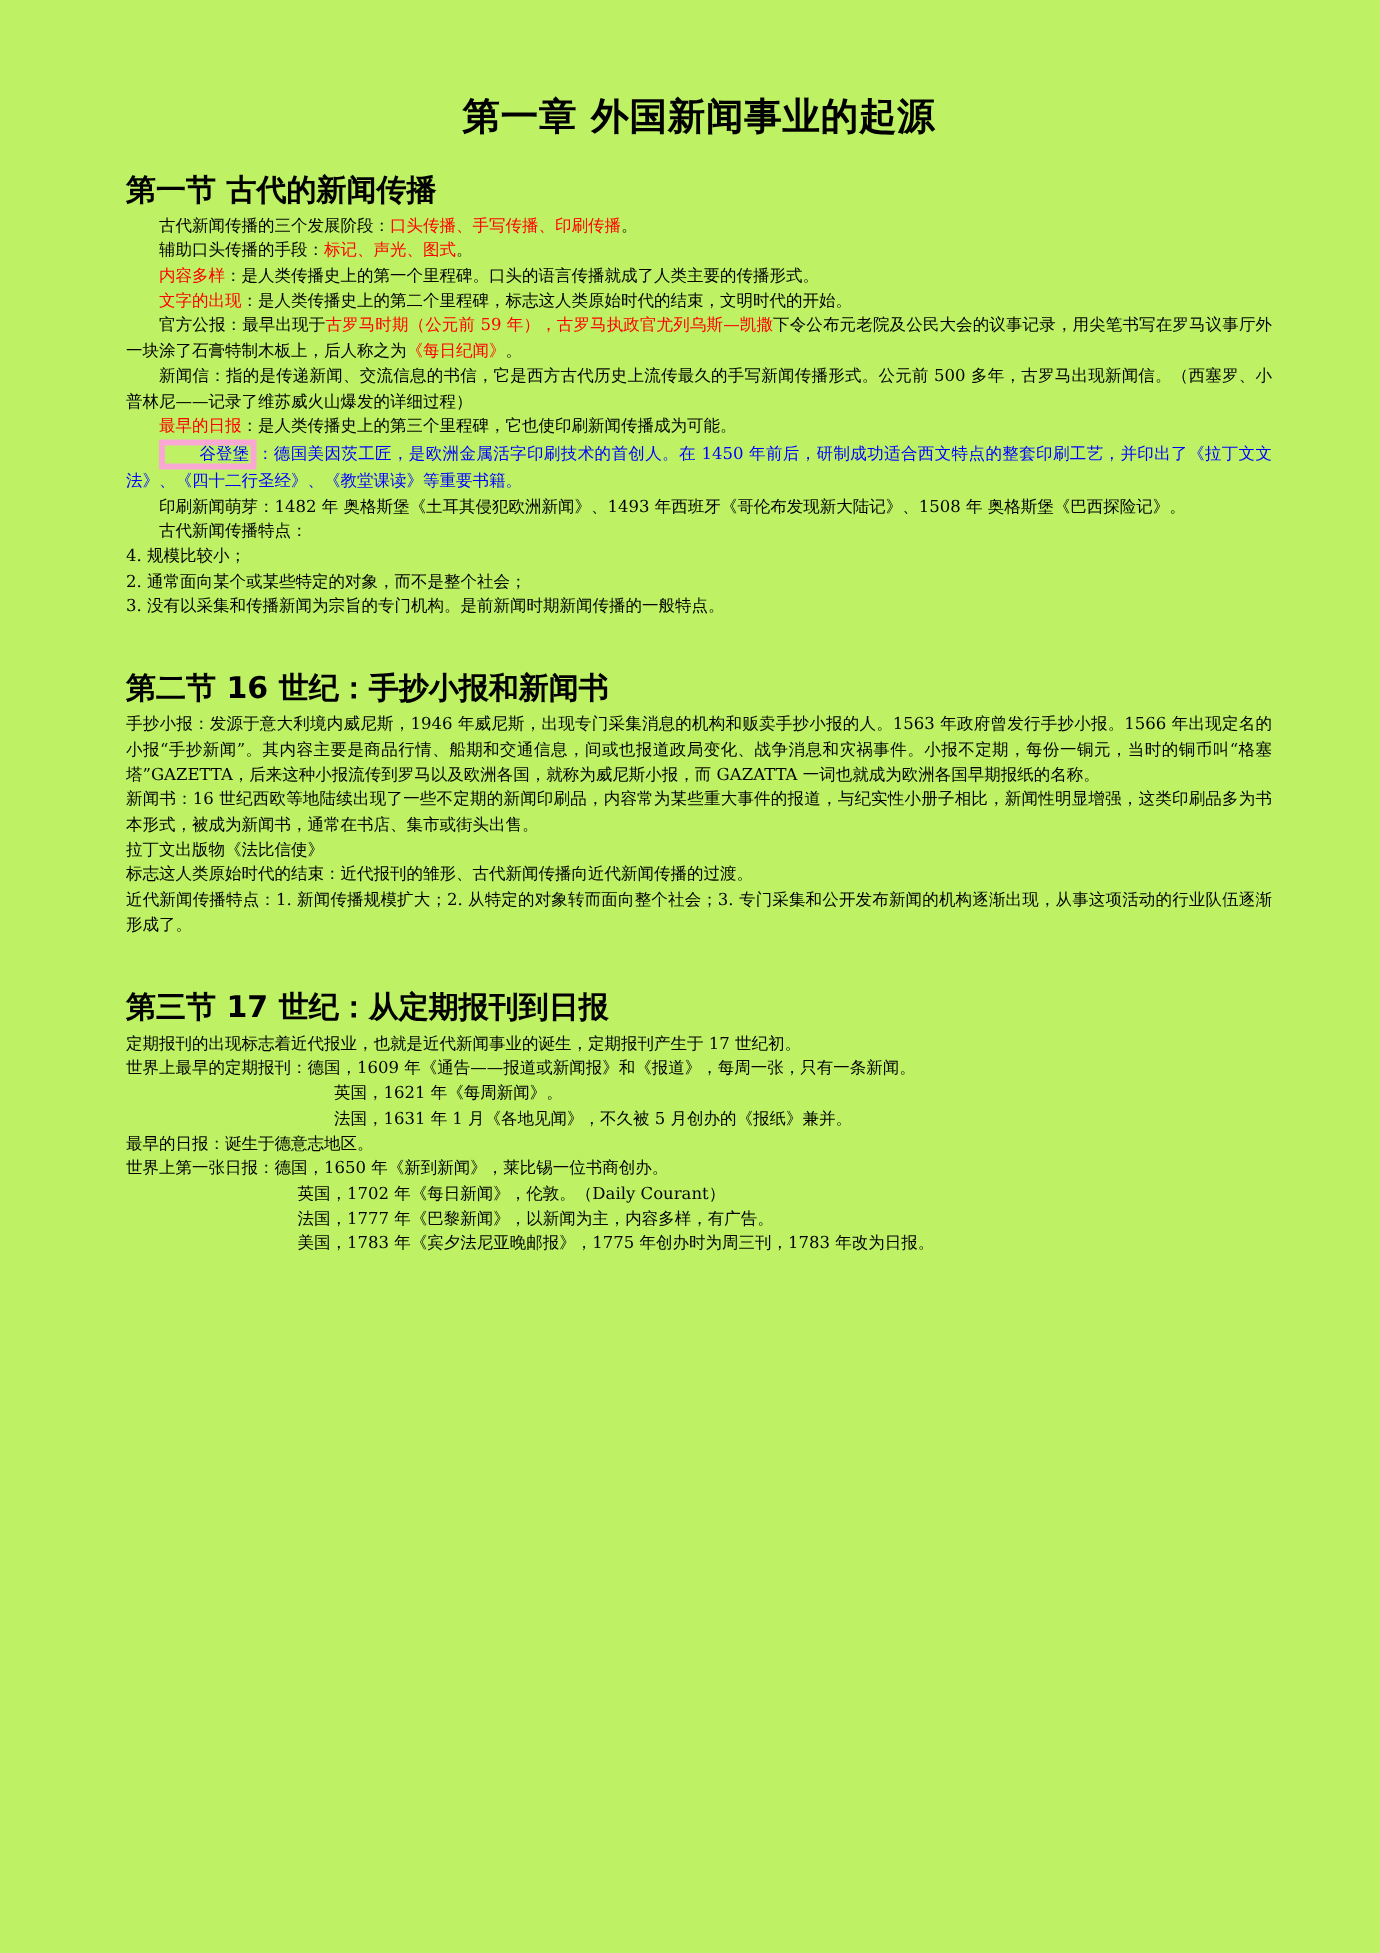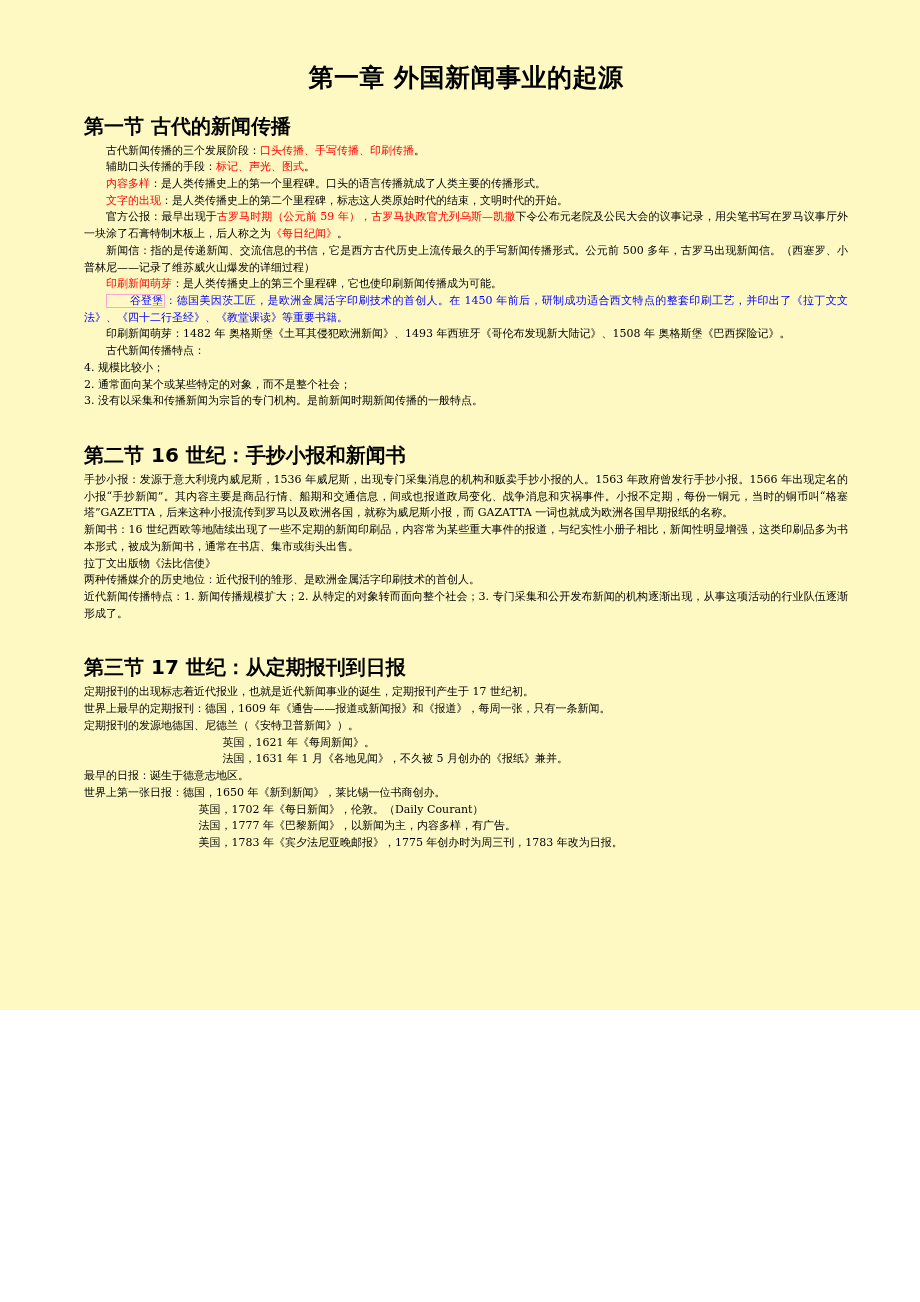--- a/index.html
+++ b/index.html
@@ -6,24 +6,24 @@
     margin: 0;
     padding: 0;
     background: #ffffff;
   }
   body {
     font-family: "DejaVu Serif", "Liberation Serif", serif;
     color: #000000;
   }
   .page {
     width: 920px;
-    height: 1010px;
+    height: 1302px;
     box-sizing: border-box;
     padding: 62px 72px 20px 84px;
-    background: #fef9c3;
+    background: #bef264;
     position: relative;
     overflow: hidden;
   }
   .doc-title {
     text-align: center;
     font-family: "DejaVu Sans", "Liberation Sans", sans-serif;
     font-weight: bold;
     font-size: 25px;
     letter-spacing: 0.5px;
     margin: 0 0 16px 0;
@@ -49,21 +49,21 @@
   p.tab1 {
     padding-left: 12.6em;
   }
   p.tab2 {
     padding-left: 10.4em;
   }
   .red { color: #FF0000; }
   .blue { color: #0000FF; }
   .boxed {
     color: #0000FF;
-    border: 1px solid #f9a8d4;
+    border: 4px solid #f9a8d4;
     padding: 0 1px;
     display: inline-block;
     line-height: 1.08;
   }
   .gap-lg { height: 30px; }
 </style>
 </head>
 <body>
 
 <div class="page">
@@ -79,53 +79,52 @@
 
     <p class="line indent"><span class="red">内容多样</span><span>：是人类传播史上的第一个里程碑。口头的语言传播就成了人类主要的传播形式。</span></p>
 
     <p class="line indent"><span class="red">文字的出现</span><span>：是人类传播史上的第二个里程碑，标志这人类原始时代的结束，文明时代的开始。</span></p>
 
 
     <p class="line indent"><span>官方公报：最早出现于</span><span class="red">古罗马时期（公元前 59 年），</span><span class="red">古罗马执政官尤列乌斯—凯撒</span><span>下令公布元老院及公民大会的议事记录，用尖笔书写在罗马议事厅外一块涂了石膏特制木板上，后人称之为</span><span class="red">《每日纪闻》</span><span>。</span></p>
 
     <p class="line indent">新闻信：指的是传递新闻、交流信息的书信，它是西方古代历史上流传最久的手写新闻传播形式。公元前 500 多年，古罗马出现新闻信。（西塞罗、小普林尼——记录了维苏威火山爆发的详细过程）</p>
 
-    <p class="line indent"><span class="red">印刷新闻萌芽</span><span>：是人类传播史上的第三个里程碑，它也使印刷新闻传播成为可能。</span></p>
+    <p class="line indent"><span class="red">最早的日报</span><span>：是人类传播史上的第三个里程碑，它也使印刷新闻传播成为可能。</span></p>
 
     <p class="line indent"><span class="boxed">谷登堡</span><span class="blue">：德国美因茨工匠，是欧洲金属活字印刷技术的首创人。在 1450 年前后，研制成功适合西文特点的整套印刷工艺，并印出了《拉丁文文法》、《四十二行圣经》、《教堂课读》等重要书籍。</span></p>
 
     <p class="line indent">印刷新闻萌芽：1482 年  奥格斯堡《土耳其侵犯欧洲新闻》、1493 年西班牙《哥伦布发现新大陆记》、1508 年  奥格斯堡《巴西探险记》。</p>
 
     <p class="line indent">古代新闻传播特点：</p>
 
     <p class="line">4. 规模比较小；</p>
     <p class="line">2. 通常面向某个或某些特定的对象，而不是整个社会；</p>
     <p class="line">3. 没有以采集和传播新闻为宗旨的专门机构。是前新闻时期新闻传播的一般特点。</p>
   </div>
 
   <div class="gap-lg"></div>
 
   <div>
     <div class="section-heading">第二节 16 世纪：手抄小报和新闻书</div>
 
-    <p class="line">手抄小报：发源于意大利境内威尼斯，1536 年威尼斯，出现专门采集消息的机构和贩卖手抄小报的人。1563 年政府曾发行手抄小报。1566 年出现定名的小报“手抄新闻”。其内容主要是商品行情、船期和交通信息，间或也报道政局变化、战争消息和灾祸事件。小报不定期，每份一铜元，当时的铜币叫“格塞塔”GAZETTA，后来这种小报流传到罗马以及欧洲各国，就称为威尼斯小报，而 GAZATTA 一词也就成为欧洲各国早期报纸的名称。</p>
+    <p class="line">手抄小报：发源于意大利境内威尼斯，1946 年威尼斯，出现专门采集消息的机构和贩卖手抄小报的人。1563 年政府曾发行手抄小报。1566 年出现定名的小报“手抄新闻”。其内容主要是商品行情、船期和交通信息，间或也报道政局变化、战争消息和灾祸事件。小报不定期，每份一铜元，当时的铜币叫“格塞塔”GAZETTA，后来这种小报流传到罗马以及欧洲各国，就称为威尼斯小报，而 GAZATTA 一词也就成为欧洲各国早期报纸的名称。</p>
     <p class="line">新闻书：16 世纪西欧等地陆续出现了一些不定期的新闻印刷品，内容常为某些重大事件的报道，与纪实性小册子相比，新闻性明显增强，这类印刷品多为书本形式，被成为新闻书，通常在书店、集市或街头出售。</p>
     <p class="line">拉丁文出版物《法比信使》</p>
-    <p class="line">两种传播媒介的历史地位：近代报刊的雏形、是欧洲金属活字印刷技术的首创人。</p>
+    <p class="line">标志这人类原始时代的结束：近代报刊的雏形、古代新闻传播向近代新闻传播的过渡。</p>
     <p class="line">近代新闻传播特点：1. 新闻传播规模扩大；2. 从特定的对象转而面向整个社会；3. 专门采集和公开发布新闻的机构逐渐出现，从事这项活动的行业队伍逐渐形成了。</p>
   </div>
 
   <div class="gap-lg"></div>
 
   <div>
     <div class="section-heading">第三节 17 世纪：从定期报刊到日报</div>
 
     <p class="line">定期报刊的出现标志着近代报业，也就是近代新闻事业的诞生，定期报刊产生于 17 世纪初。</p>
     <p class="line">世界上最早的定期报刊：德国，1609 年《通告——报道或新闻报》和《报道》，每周一张，只有一条新闻。</p>
-    <p class="line">定期报刊的发源地德国、尼德兰（《安特卫普新闻》）。</p>
     <p class="line tab1">英国，1621 年《每周新闻》。</p>
     <p class="line tab1">法国，1631 年 1 月《各地见闻》，不久被 5 月创办的《报纸》兼并。</p>
     <p class="line">最早的日报：诞生于德意志地区。</p>
     <p class="line">世界上第一张日报：德国，1650 年《新到新闻》，莱比锡一位书商创办。</p>
     <p class="line tab2">英国，1702 年《每日新闻》，伦敦。（Daily Courant）</p>
     <p class="line tab2">法国，1777 年《巴黎新闻》，以新闻为主，内容多样，有广告。</p>
     <p class="line tab2">美国，1783 年《宾夕法尼亚晚邮报》，1775 年创办时为周三刊，1783 年改为日报。</p>
   </div>
 
 </div>

